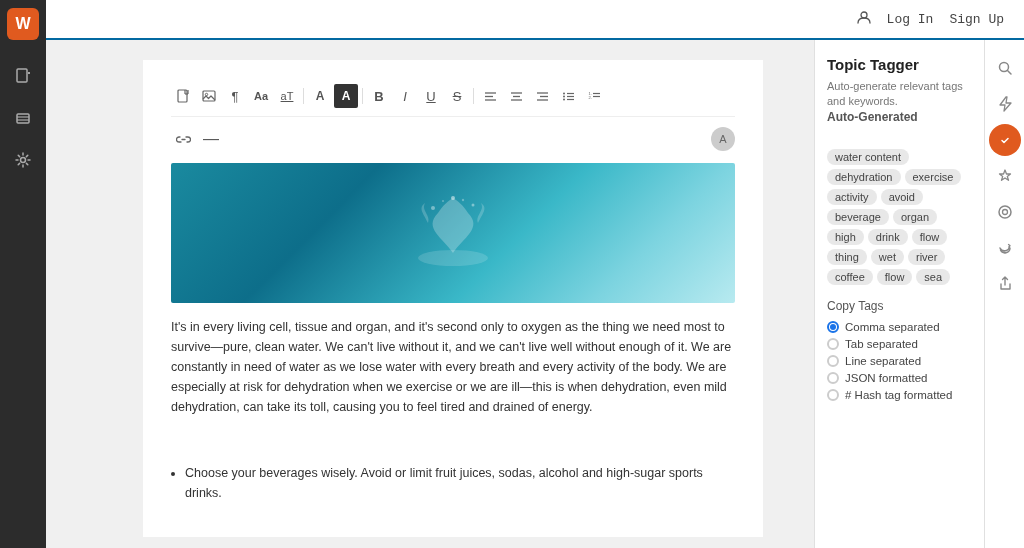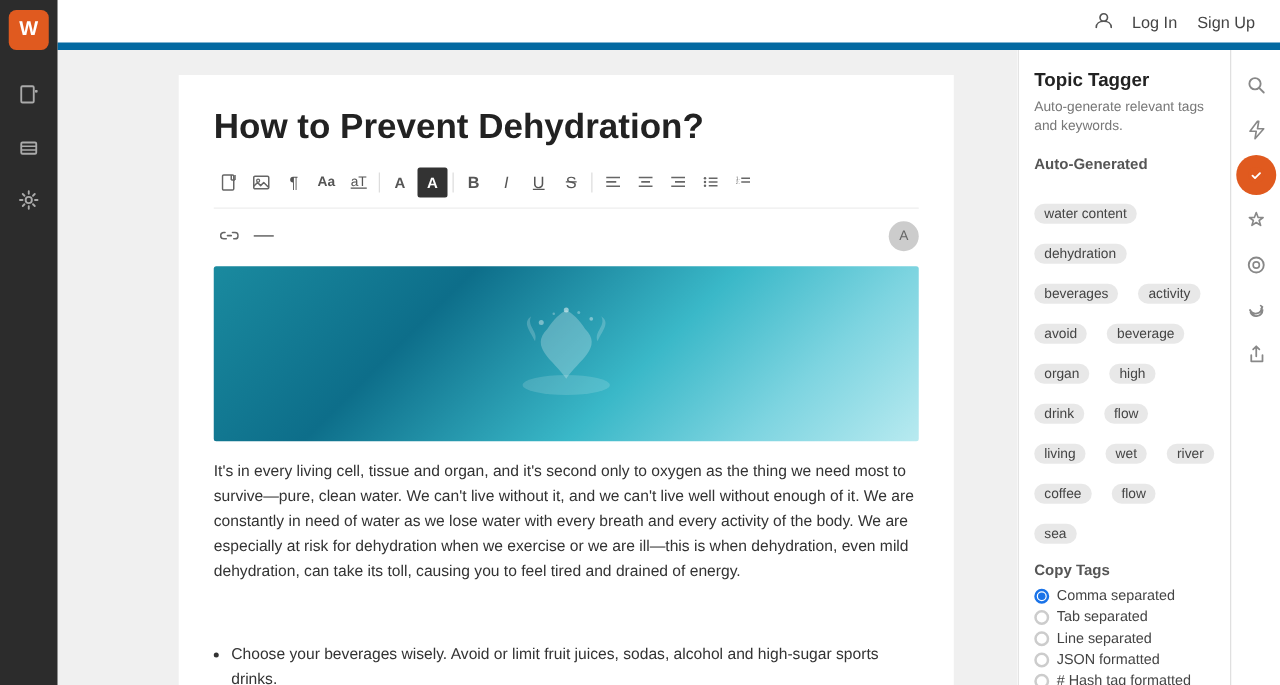--- a/index.html
+++ b/index.html
@@ -48,22 +48,23 @@
       top: 0;
       left: 46px;
       right: 0;
       height: 40px;
       background: white;
       display: flex;
       align-items: center;
       justify-content: flex-end;
       padding-right: 20px;
       gap: 16px;
-      border-bottom: 6px solid #0369a1;
+      border-bottom: 2px solid #0369a1;
       z-index: 5;
+      font-family: Liberation Mono, monospace;
     }
     .top-bar-user-icon { color: #666; font-size: 14px; }
     .top-bar-link { color: #444; font-size: 13px; cursor: pointer; text-decoration: none; }
 
     
     .main-wrapper {
       margin-left: 46px;
       margin-top: 40px;
       flex: 1;
       display: flex;
@@ -167,33 +168,32 @@
     }
     .panel-title {
       font-size: 15px;
       font-weight: 600;
       color: #222;
       margin-bottom: 6px;
     }
     .panel-desc {
       font-size: 11px;
       color: #777;
-      margin-bottom: 14px;
       line-height: 1.4;
     }
     .panel-section-title {
       font-size: 12px;
       color: #555;
       margin-bottom: 25px;
       font-weight: 700;
     }
     .tags-container {
       display: flex;
       flex-wrap: wrap;
-      gap: 16px;
+      gap: 4px;
       margin-bottom: 14px;
     }
     .tag {
       background: #e8e8e8;
       color: #444;
       font-size: 11px;
       padding: 2px 8px;
       border-radius: 12px;
       cursor: pointer;
     }
@@ -206,21 +206,21 @@
       border-radius: 4px;
       font-size: 13px;
       font-weight: 500;
       cursor: pointer;
       margin-bottom: 16px;
     }
     .copy-section-title {
       font-size: 12px;
       color: #555;
       margin-bottom: 8px;
-      font-weight: 700;
+      font-weight: 400;
     }
     .radio-option {
       display: flex;
       align-items: center;
       gap: 6px;
       margin-bottom: 5px;
       font-size: 11.5px;
       color: #444;
       cursor: pointer;
     }
@@ -315,21 +315,20 @@
     </svg>
   </span>
   <a class="top-bar-link">Log In</a>
   <a class="top-bar-link">Sign Up</a>
 </div>
 
 <div class="main-wrapper">
 
   <div class="editor-area">
     <div class="editor-card">
-      <h1 class="doc-title">How to Prevent Dehydration?</h1>
 
       <div class="toolbar">
         <button class="toolbar-btn">
           <svg width="13" height="14" viewBox="0 0 13 14" fill="none">
               <rect x="1" y="1" width="9" height="12" rx="1" stroke="#666" stroke-width="1.2" fill="none"></rect>
               <line x1="8" y1="1" x2="8" y2="5" stroke="#666" stroke-width="1.2"></line>
               <line x1="8" y1="5" x2="11" y2="5" stroke="#666" stroke-width="1.2"></line>
               <line x1="11" y1="1" x2="11" y2="5" stroke="#666" stroke-width="1.2"></line>
             </svg>
         </button>
@@ -427,29 +426,29 @@
     </div>
   </div>
 
   <div class="right-panel">
     <div class="panel-title">Topic Tagger</div>
     <div class="panel-desc">Auto-generate relevant tags and keywords.</div>
     <div class="panel-section-title">Auto-Generated</div>
     <div class="tags-container">
     <span class="tag">water content</span>
         <span class="tag">dehydration</span>
-        <span class="tag">beverages</span>
+        <span class="tag">exercise</span>
         <span class="tag">activity</span>
         <span class="tag">avoid</span>
         <span class="tag">beverage</span>
         <span class="tag">organ</span>
         <span class="tag">high</span>
         <span class="tag">drink</span>
         <span class="tag">flow</span>
-        <span class="tag">living</span>
+        <span class="tag">thing</span>
         <span class="tag">wet</span>
         <span class="tag">river</span>
         <span class="tag">coffee</span>
         <span class="tag">flow</span>
         <span class="tag">sea</span>
       </div>
     <div class="copy-section-title">Copy Tags</div>
     <div class="copy-options">
     <div class="radio-option">
           <div class="radio-circle selected"></div>

